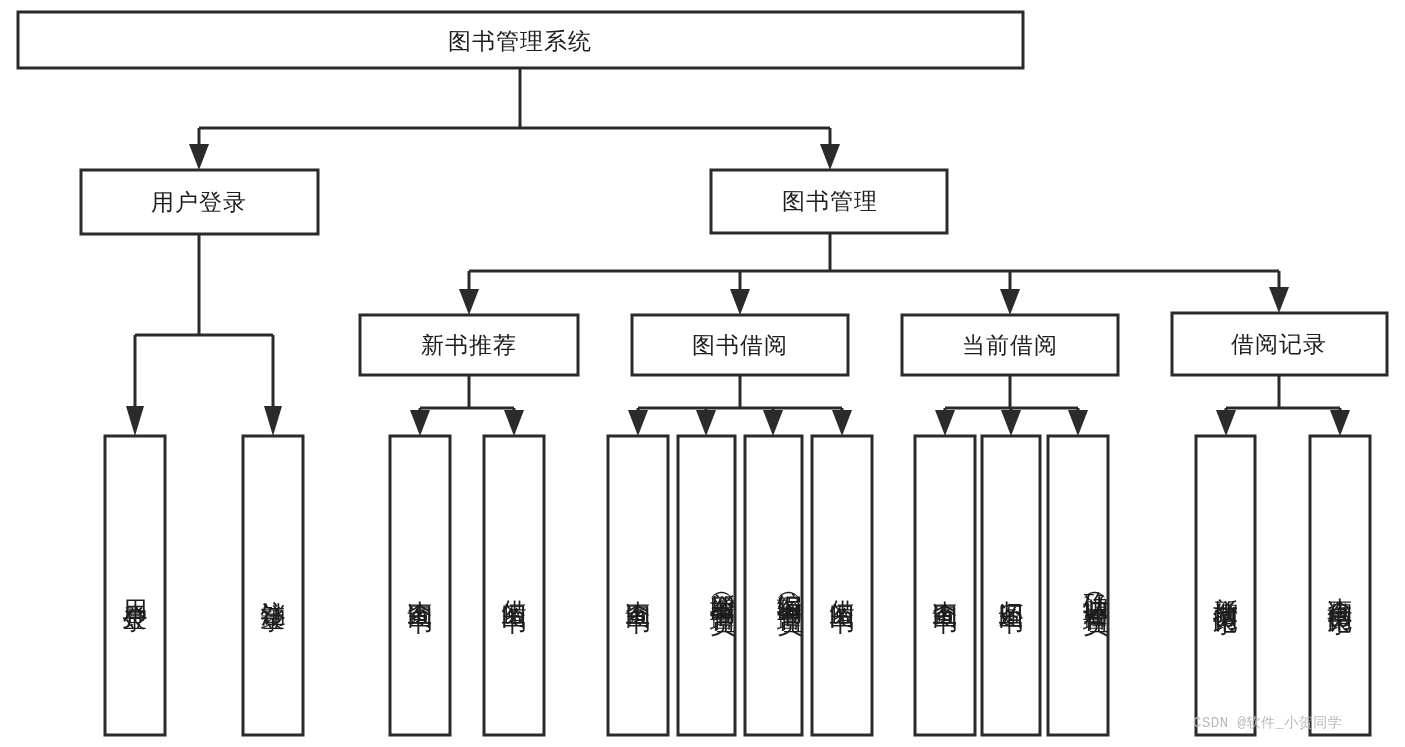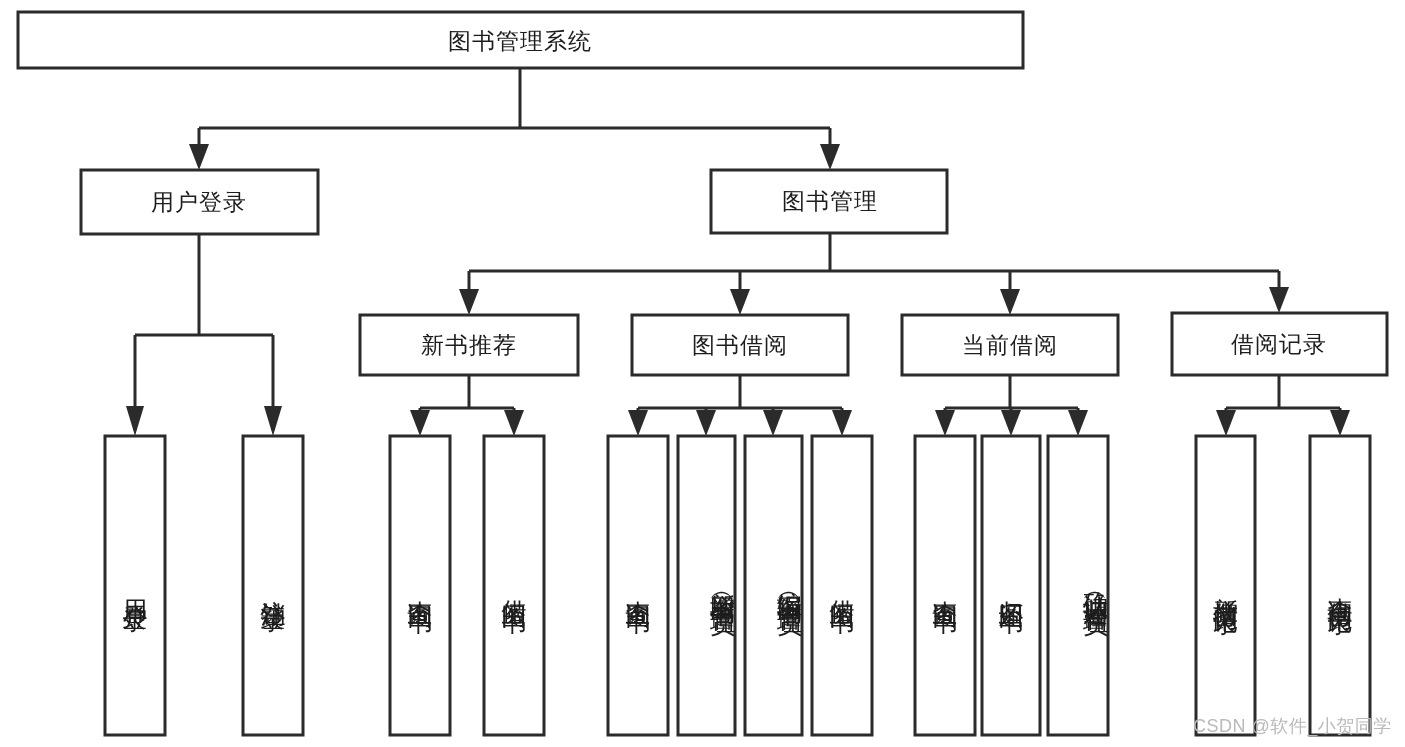--- a/index.html
+++ b/index.html
@@ -59,22 +59,22 @@
     writing-mode: vertical-rl;
     text-orientation: upright;
     letter-spacing: 3px;
     line-height: 1;
     white-space: nowrap;
     text-align: center;
     pointer-events: none;
   }
   .watermark {
     position: absolute;
-    font-family: Liberation Sans, sans-serif;
-    font-size: 18px;
+    font-family: Liberation Mono, monospace;
+    font-size: 14px;
     color: #b9b9b9;
     white-space: nowrap;
     letter-spacing: 0.5px;
   }
 </style>
 </head>
 <body>
 
 <div id="diagram-root">
 

